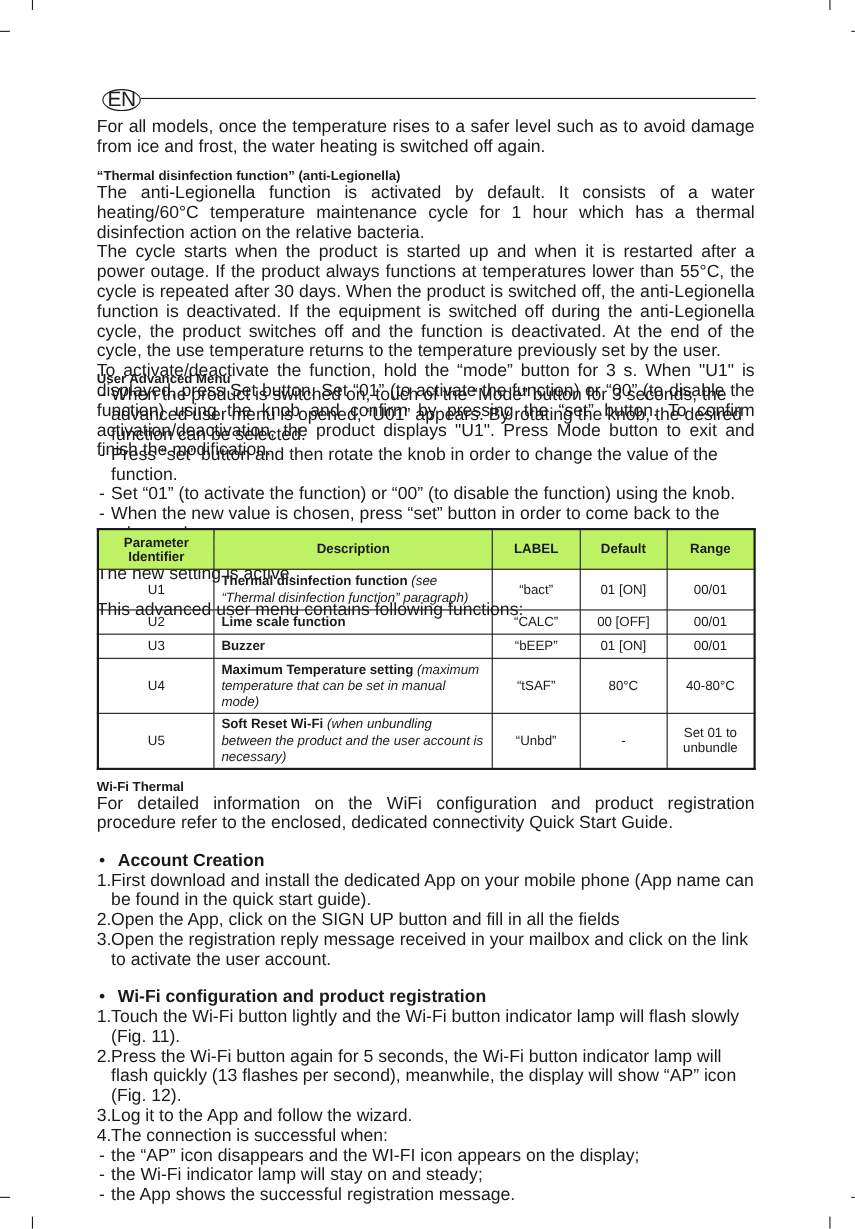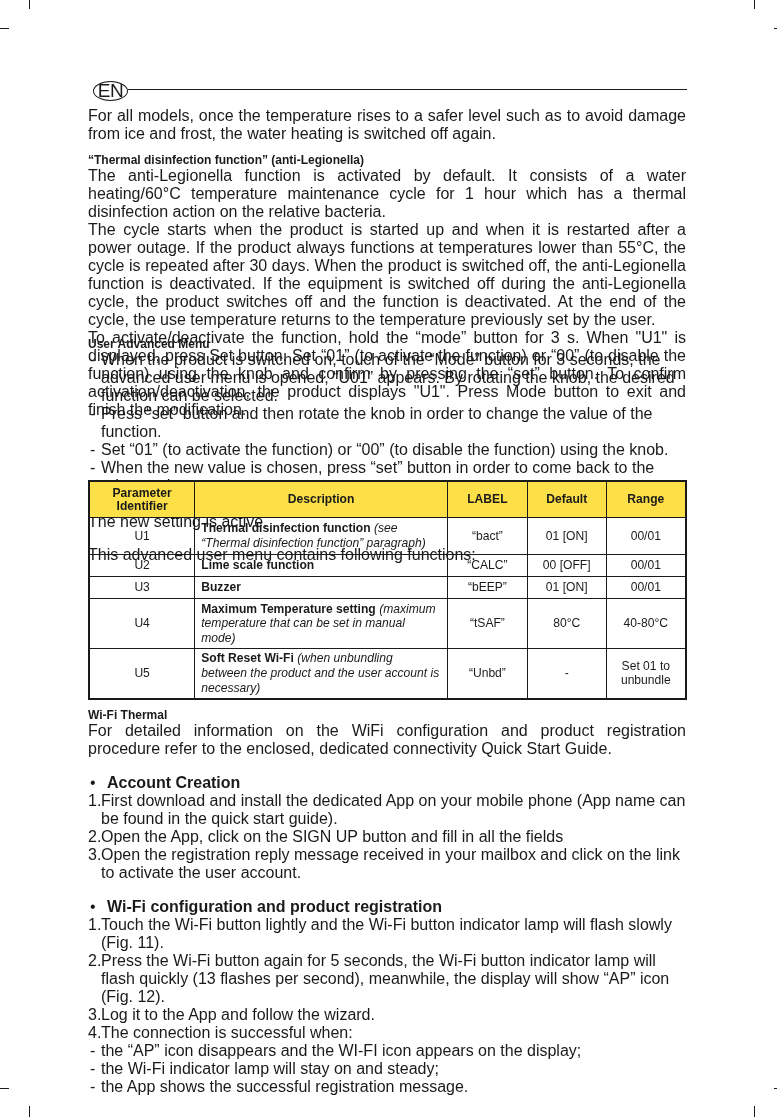--- a/index.html
+++ b/index.html
@@ -17,21 +17,21 @@
   ul.dash li { position:relative; padding-left:13px; }
   ul.dash li::before { content:"-"; position:absolute; left:2px; top:0; }
   ol.num { list-style:none; margin:0; padding:0; }
   ol.num li { position:relative; padding-left:13px; }
   ol.num li .n { position:absolute; left:0; top:0; }
   .bullet-head { position:relative; padding-left:19px; font-weight:bold; }
   .bullet-head::before { content:"•"; position:absolute; left:2px; top:0; font-weight:normal; }
   table.params { position:absolute; left:88px; top:480px; width:599px; border-collapse:collapse;
                  border:2px solid #1a1a1a; font-size:12.1px; line-height:14.6px; }
   table.params th, table.params td { border:1px solid #1a1a1a; padding:2px 6px; vertical-align:middle; }
-  table.params th { background:#fde047; font-weight:bold; text-align:center; height:31px; }
+  table.params th { background:#bef264; font-weight:bold; text-align:center; height:31px; }
   table.params td.c { text-align:center; }
   table.params td.desc { text-align:left; }
   .desc b { font-weight:bold; }
   .desc i { font-style:italic; }
 </style>
 </head>
 <body>
 
 <div class="crop" style="left:29px;top:0;width:1px;height:9px;"></div>
 <div class="crop" style="left:754px;top:0;width:1px;height:9px;"></div>

